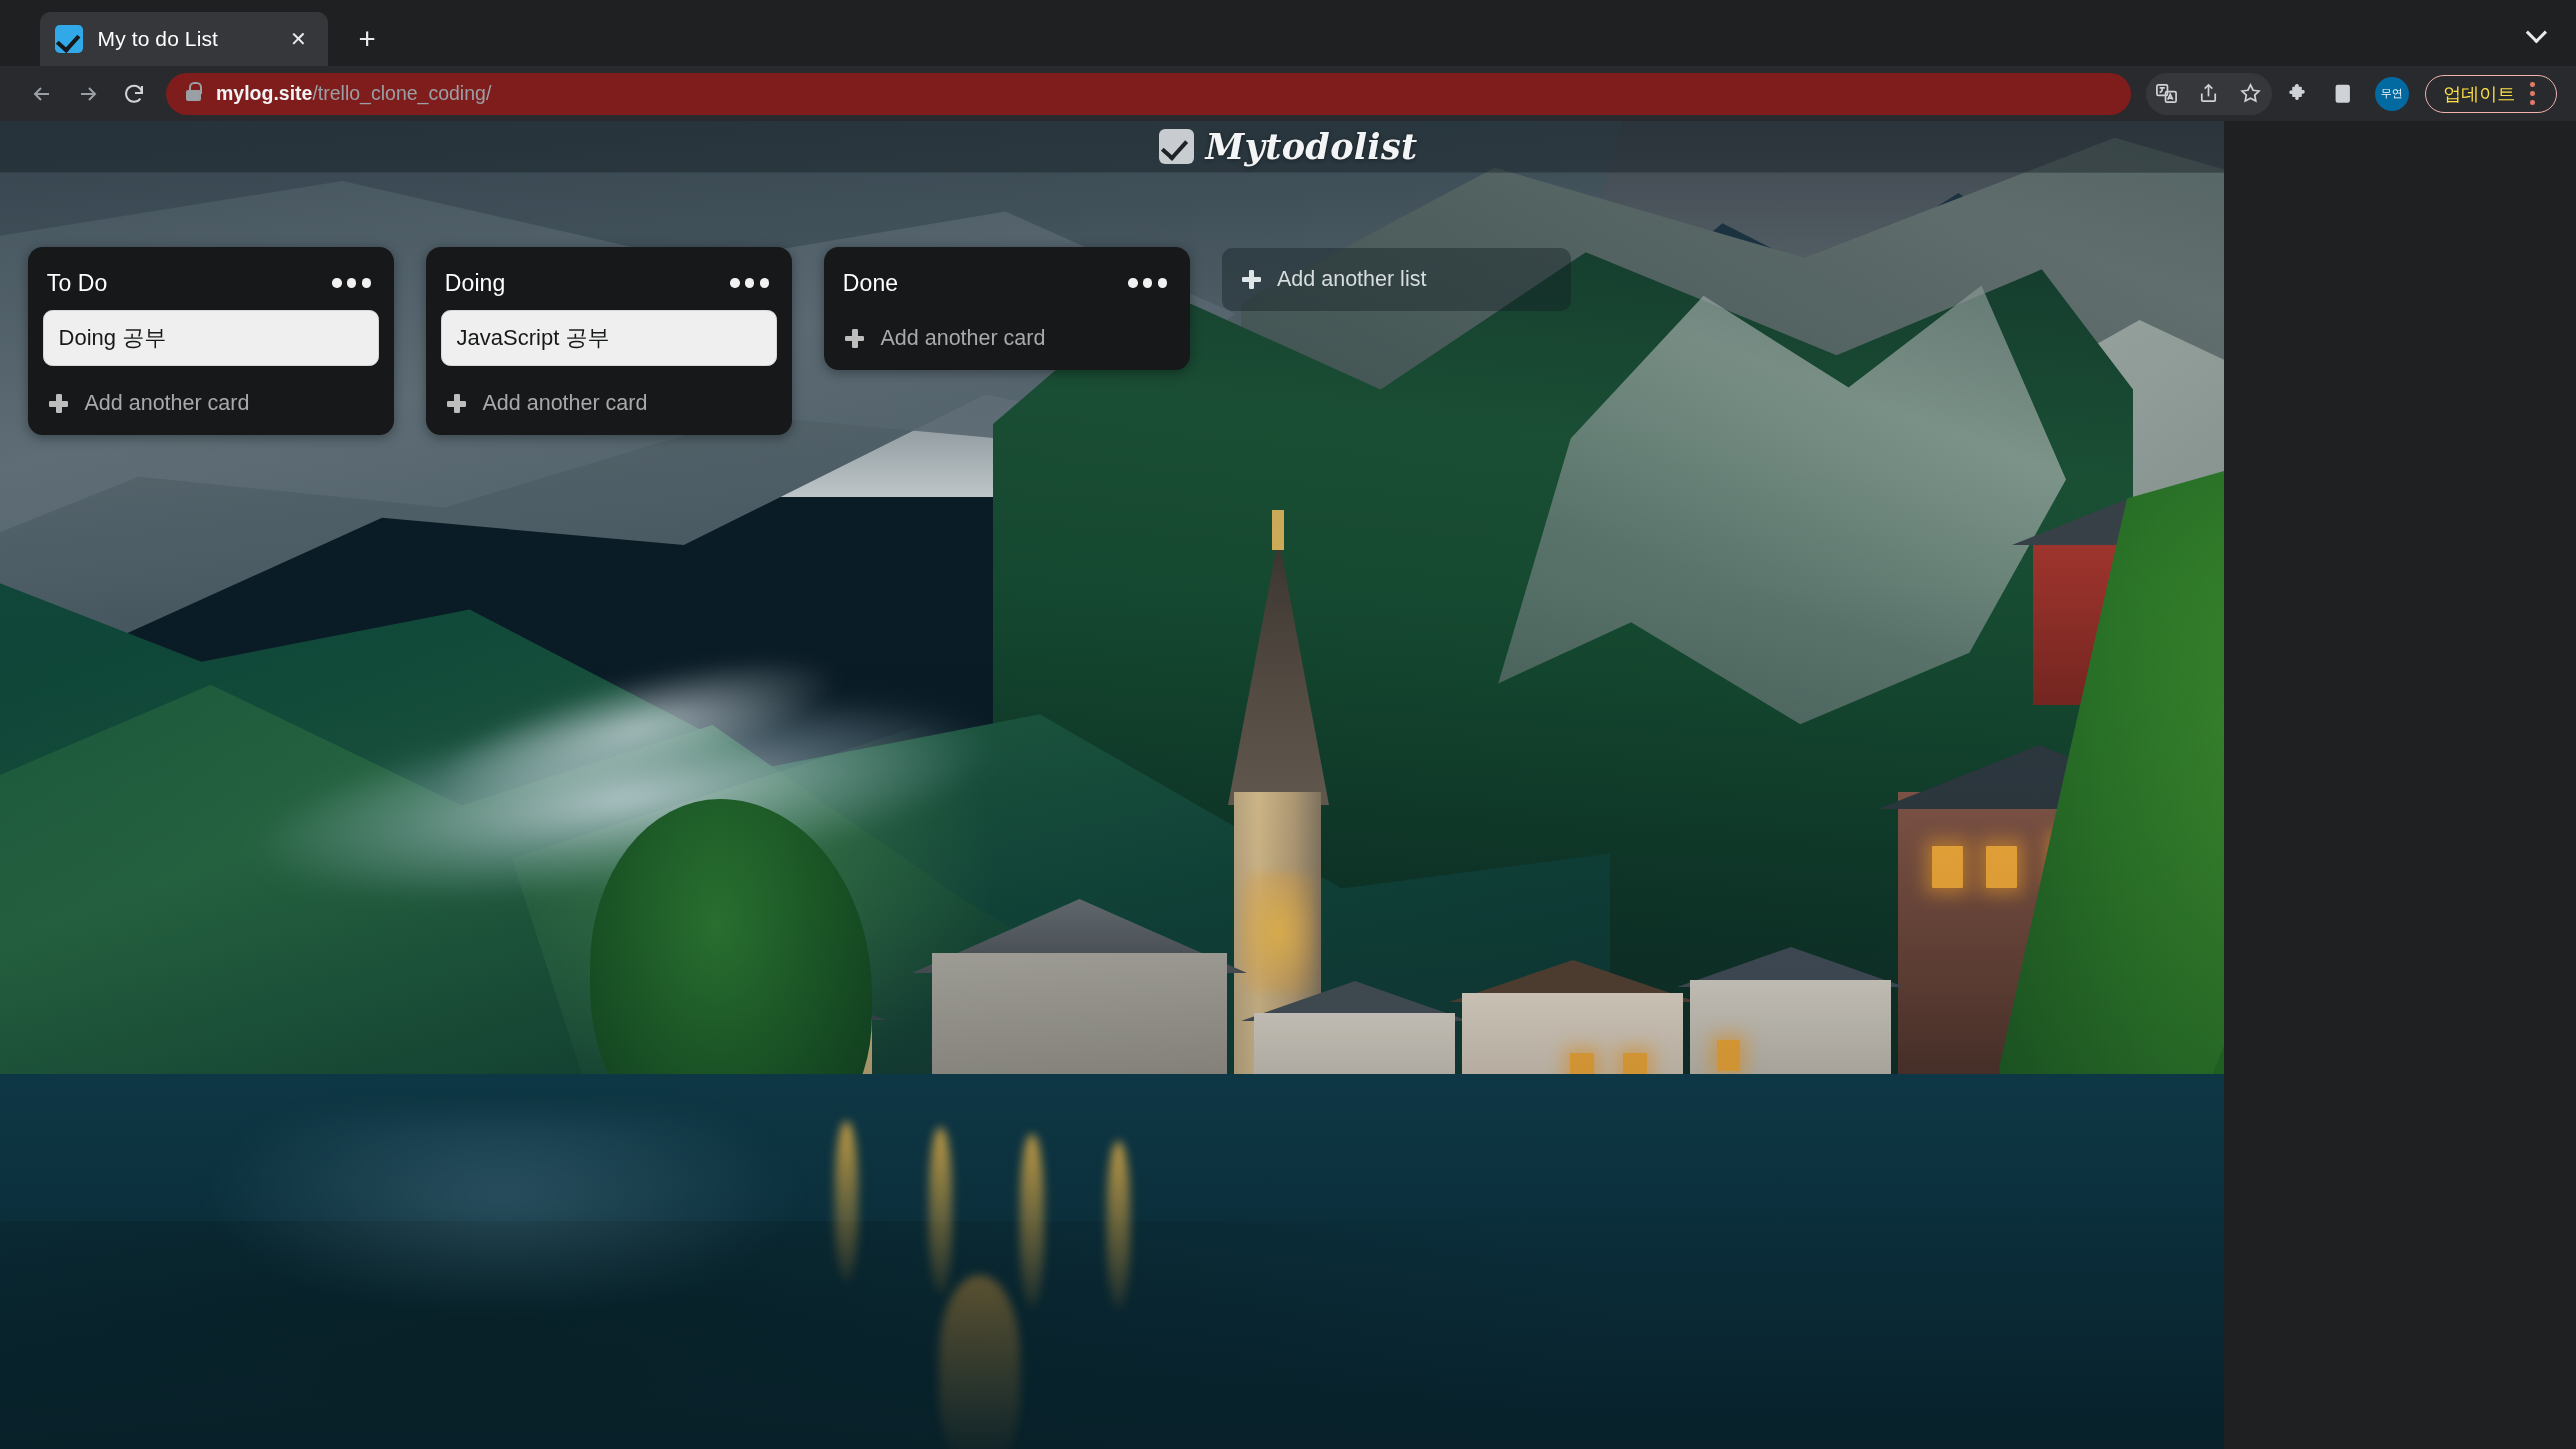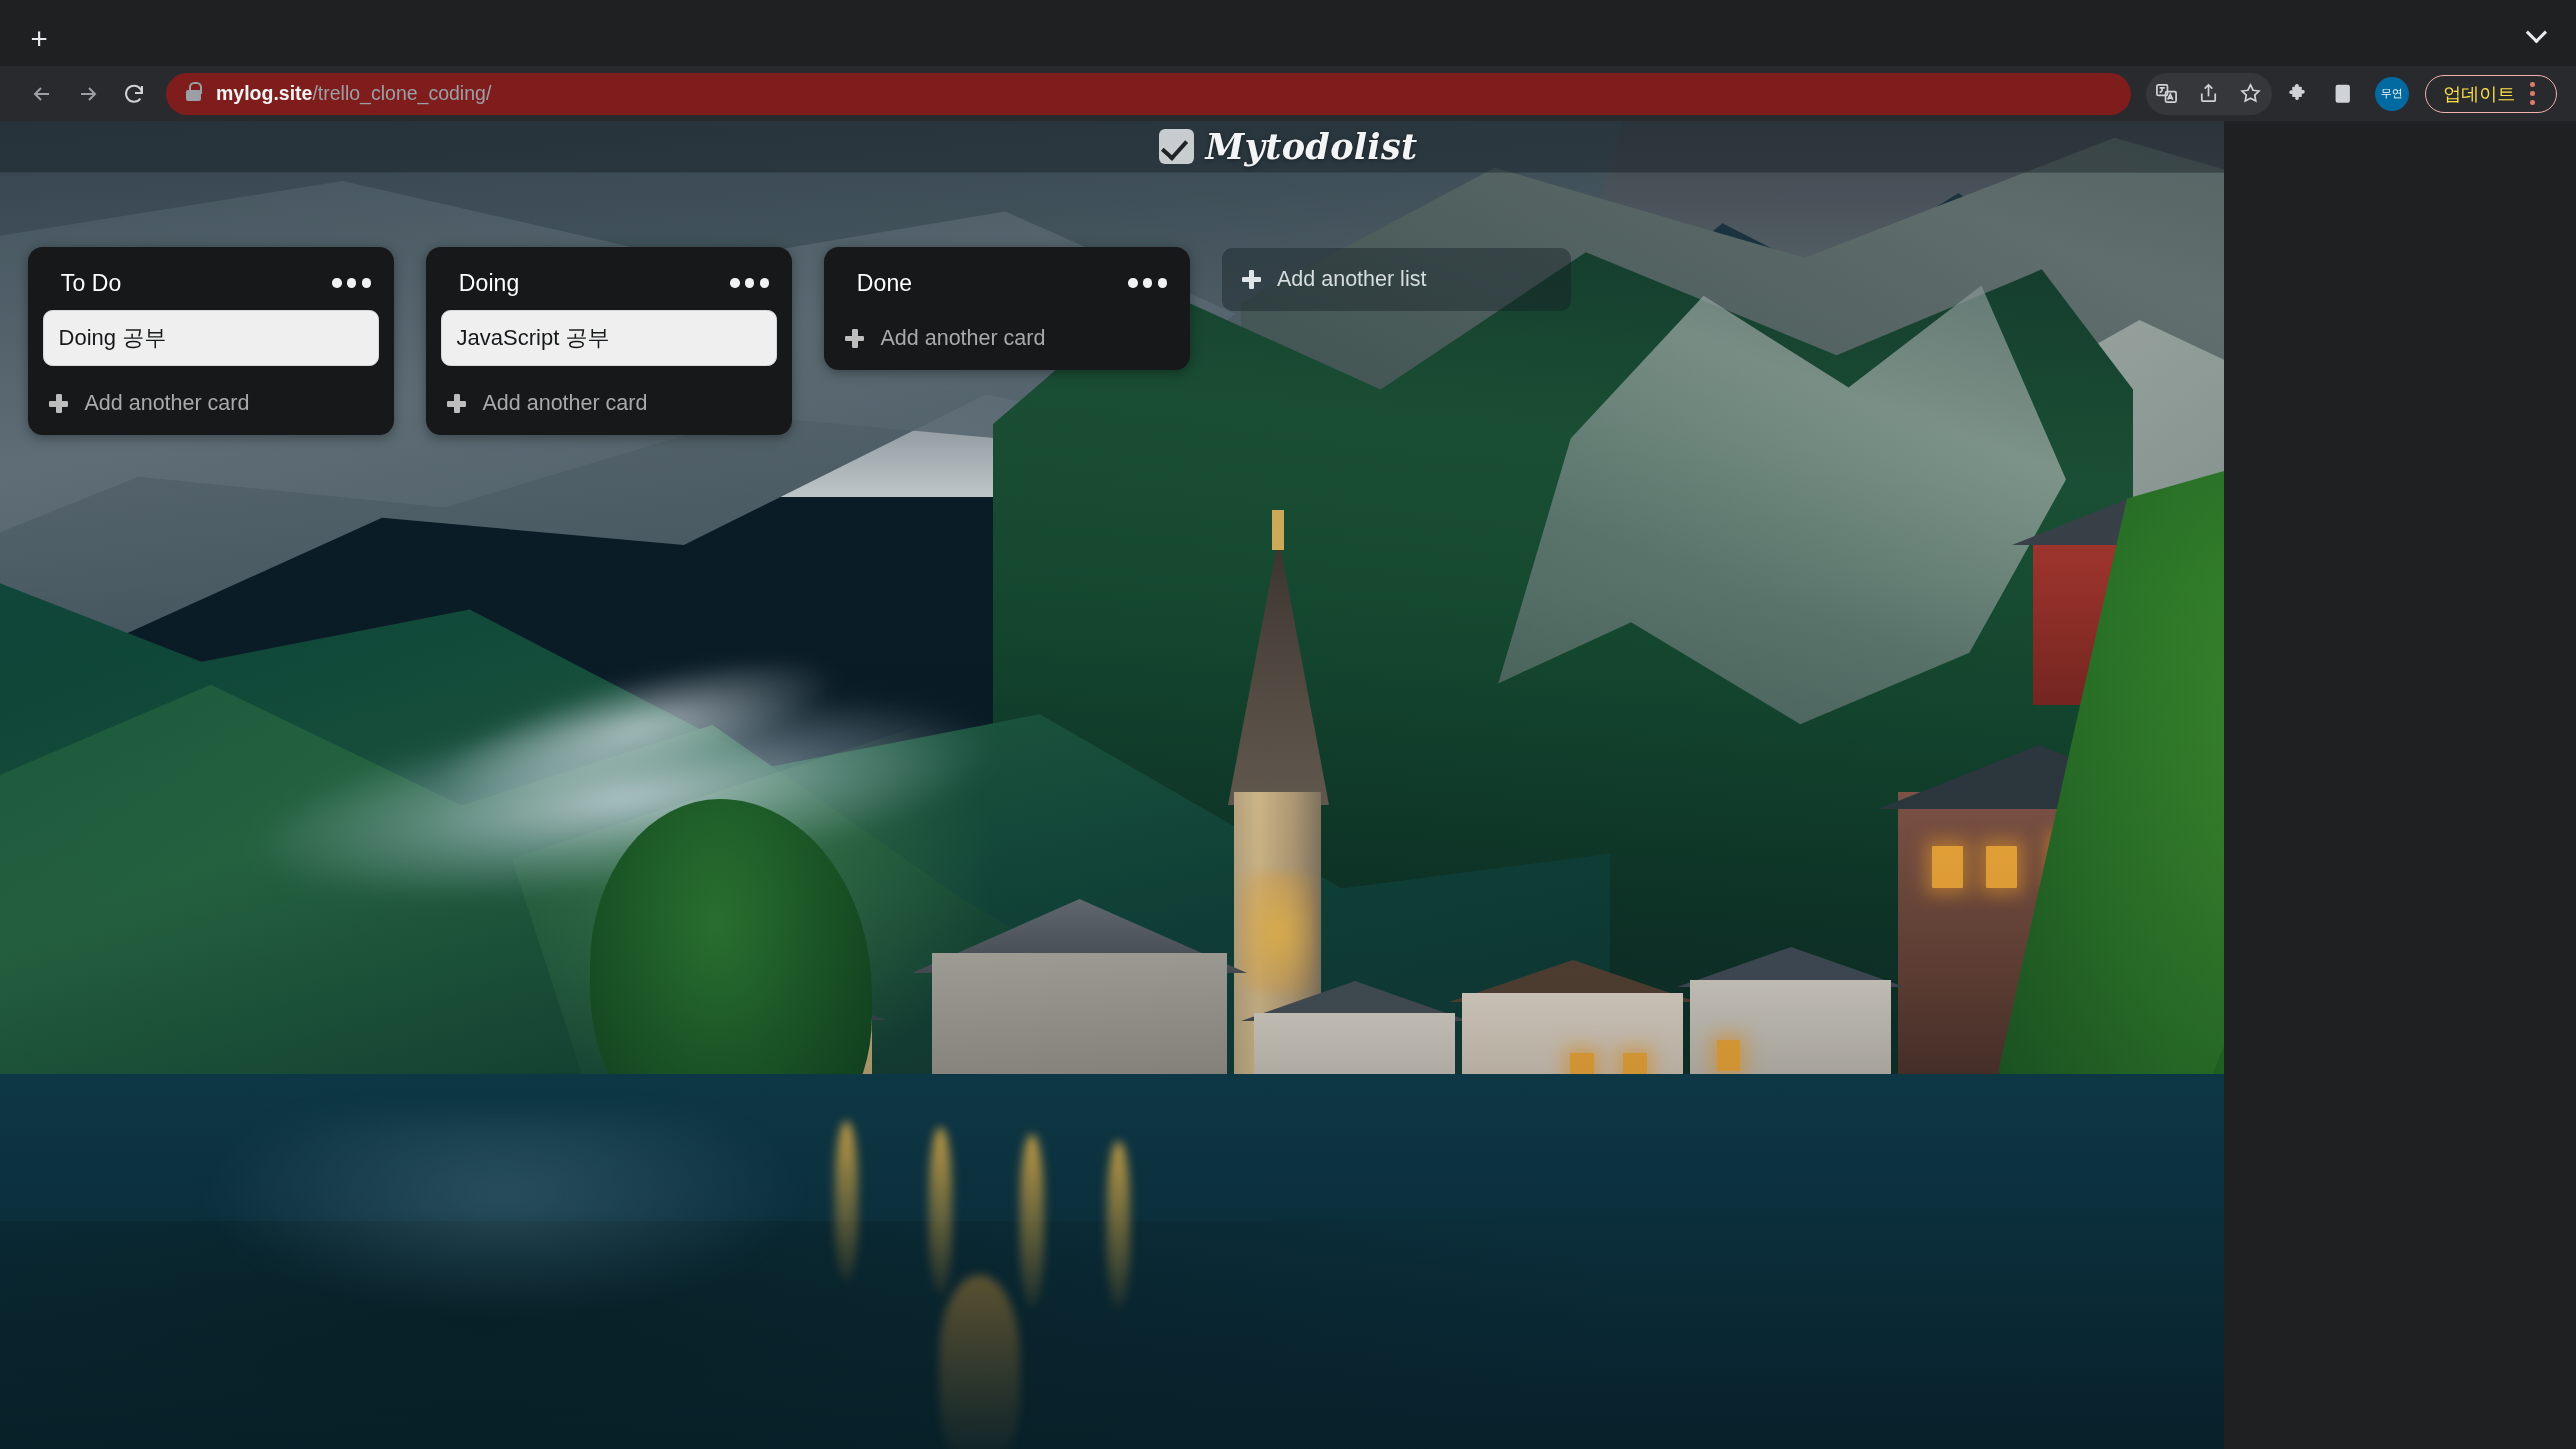--- a/index.html
+++ b/index.html
@@ -277,21 +277,21 @@
     position:absolute; left:0; top:126px; width:2576px;
     display:flex; align-items:flex-start; gap:32px; padding-left:28px;
   }
   .list {
     width: 366px; background: #16181a; border-radius: 14.8px;
     padding: 17.4px 14.8px 17.4px 14.8px;
     box-shadow: 0 2.7px 12px rgba(0,0,0,.35);
   }
   .list-head {
     display:flex; align-items:center; justify-content:space-between;
-    padding: 1.3px 5.4px 0 4px; height: 36px; margin-left: 14px;
+    padding: 1.3px 5.4px 0 4px; height: 36px;
   }
   .list-title { color:#ffffff; font-size:23px; letter-spacing:0.1px; }
   .dots { display:flex; gap:5.4px; padding:6.7px 2.7px; }
   .dots i { width:9.4px; height:9.4px; border-radius:50%; background:#f1f1f1; display:block; }
   .cards { margin-top: 9.4px; }
   .card {
     background:#efefef; border-radius:9.4px;
     padding: 12px 14.8px; min-height: 52px;
     display:flex; align-items:center;
     color:#16181a; font-size:22px;
@@ -315,20 +315,25 @@
     color:#d6dde0; font-size:21.5px; margin-top: 1.3px;
   }
   .add-list .plus::before, .add-list .plus::after { background:#dfe6e9; }
 </style>
 </head>
 <body>
 
 <div class="browser">
 
   <div class="tabstrip">
+    <div class="tab">
+      <span class="favicon"></span>
+      <span class="tab-title">My to do List</span>
+      <span class="tab-close">✕</span>
+    </div>
     <div class="newtab">+</div>
     <div class="tab-search">
         <span class="chev"></span>
       </div>
   </div>
 
   <div class="toolbar">
     <div class="nav-btn">
       <svg width="24" height="24" viewBox="0 0 24 24" fill="none" stroke="currentColor" stroke-width="2">
           <path d="M19 12H5M11 18l-6-6 6-6"></path>

